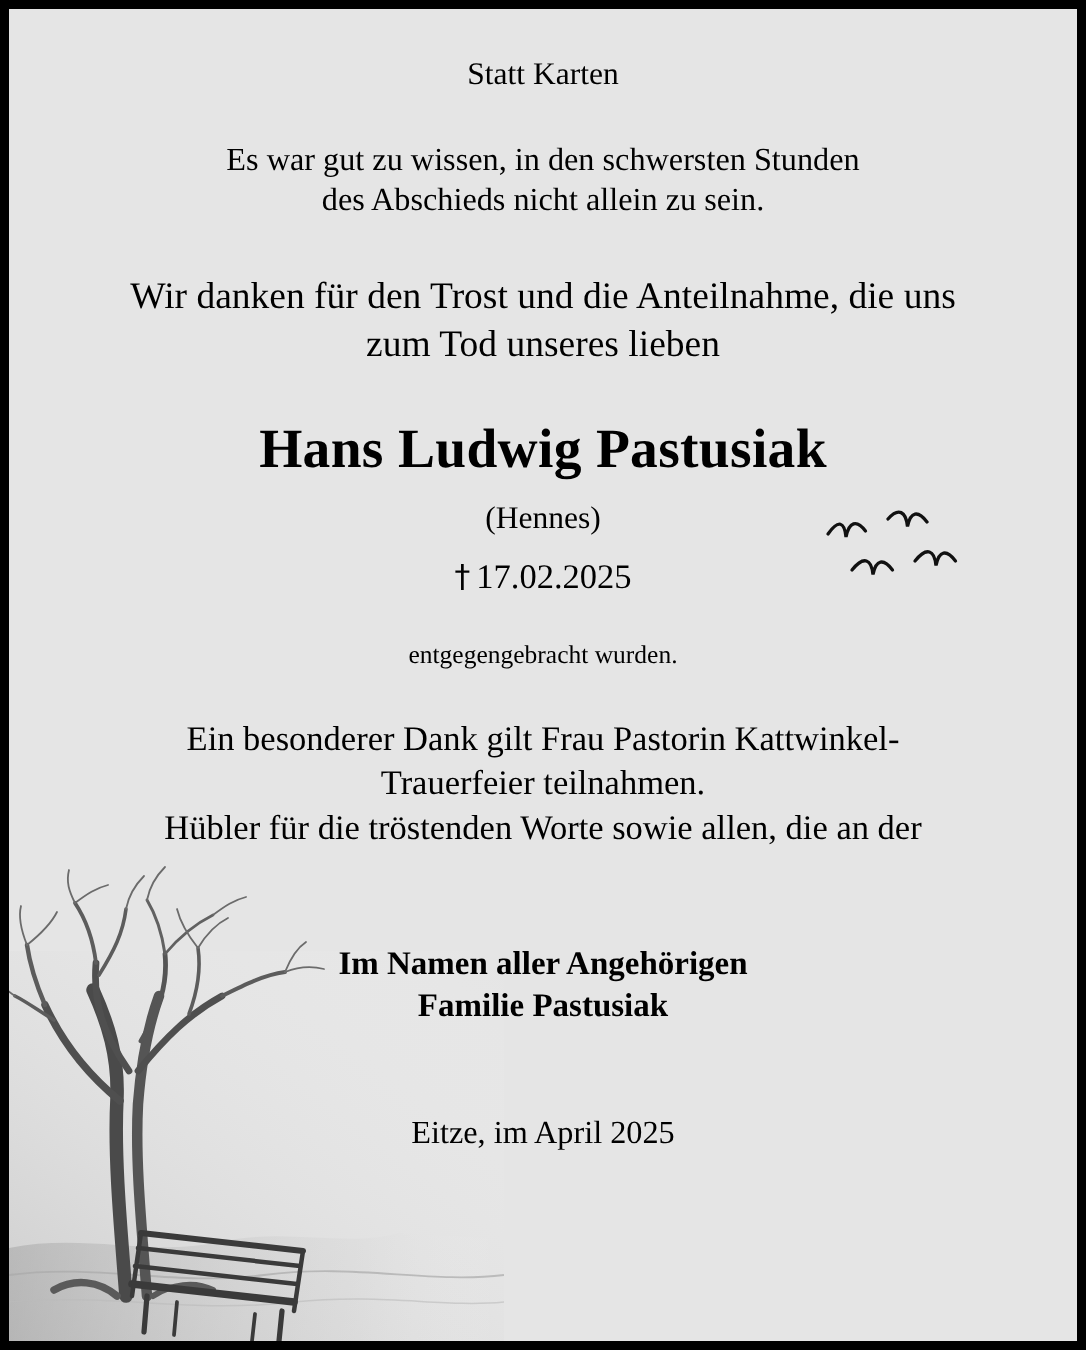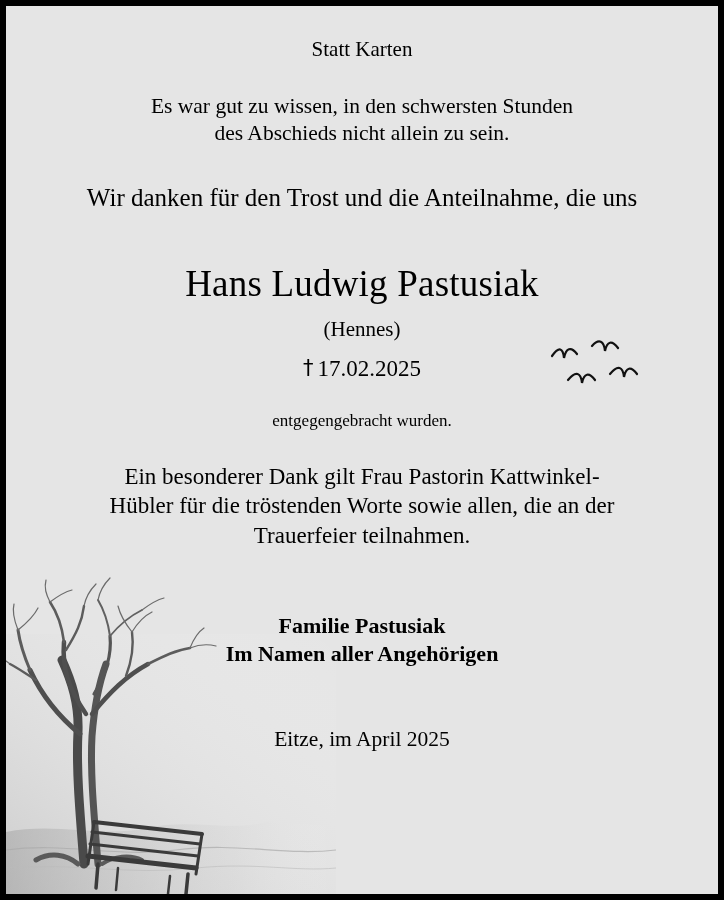--- a/index.html
+++ b/index.html
@@ -68,23 +68,23 @@
     text-align: center;
   }
 
   .thanks {
     font-size: 25px;
     margin-top: 34px;
   }
 
   .name {
     font-size: 37px;
-    font-weight: normal;
+    font-weight: bold;
     letter-spacing: 0.2px;
-    margin-top: 48px;
+    margin-top: 32px;
     white-space: nowrap;
   }
 
   .nickname {
     font-size: 21px;
     margin-top: 12px;
   }
 
   .dates {
     font-size: 23px;
@@ -208,39 +208,40 @@
 
     <div class="statt line">Statt Karten</div>
 
     <div class="verse">
       <div class="line">Es war gut zu wissen, in den schwersten Stunden</div>
       <div class="line">des Abschieds nicht allein zu sein.</div>
     </div>
 
     <div class="thanks">
       <div class="line">Wir danken für den Trost und die Anteilnahme, die uns</div>
+      <div class="line">zum Tod unseres lieben</div>
     </div>
 
     <div class="name">Hans Ludwig Pastusiak</div>
 
     <div class="nickname">(Hennes)</div>
 
     <div class="dates">
       <span class="cross">†</span><span>17.02.2025</span>
     </div>
 
     <div class="cont line">entgegengebracht wurden.</div>
 
     <div class="special">
       <div class="line">Ein besonderer Dank gilt Frau Pastorin Kattwinkel-</div>
+      <div class="line">Trauerfeier teilnahmen.</div>
       <div class="line">Hübler für die tröstenden Worte sowie allen, die an der</div>
-      <div class="line">Trauerfeier teilnahmen.</div>
     </div>
 
     <div class="family">
+      <div class="line">Im Namen aller Angehörigen</div>
       <div class="line">Familie Pastusiak</div>
-      <div class="line">Im Namen aller Angehörigen</div>
     </div>
 
     <div class="place line">Eitze, im April 2025</div>
 
   </div>
 </div>
 
 </body></html>

